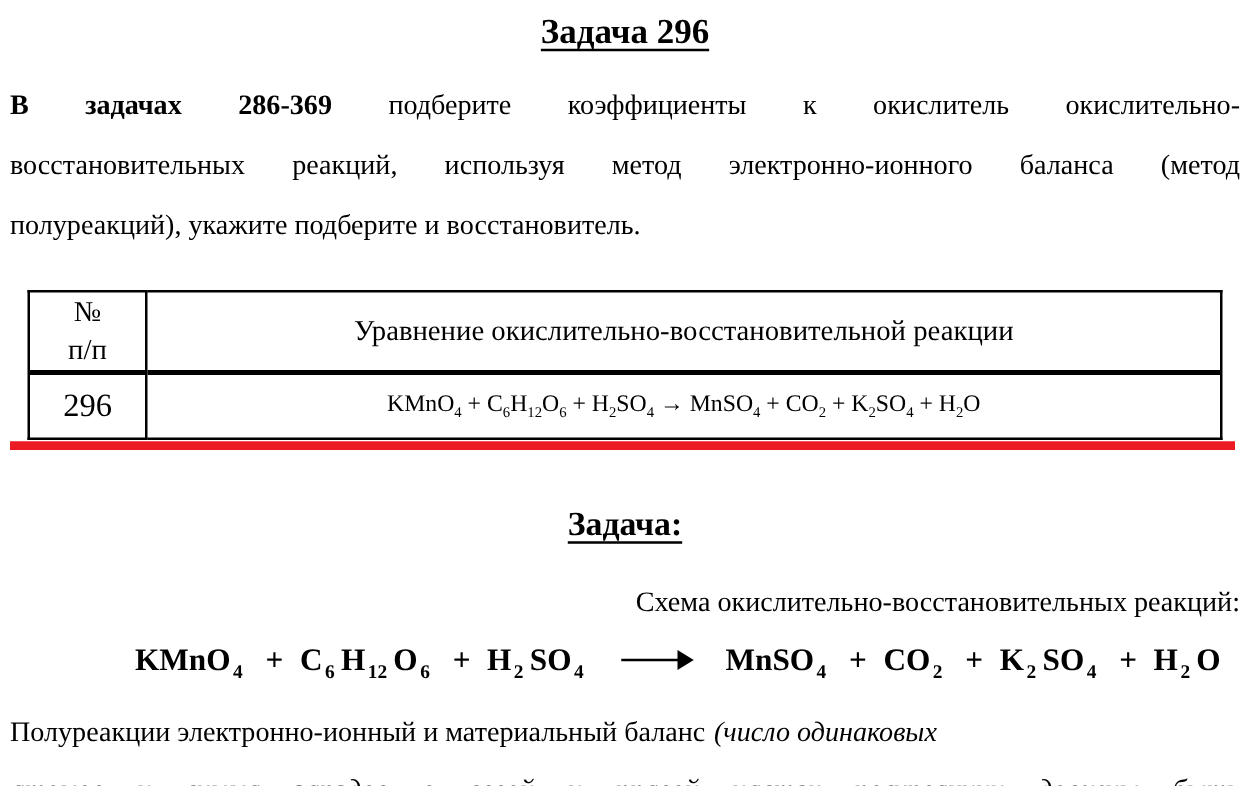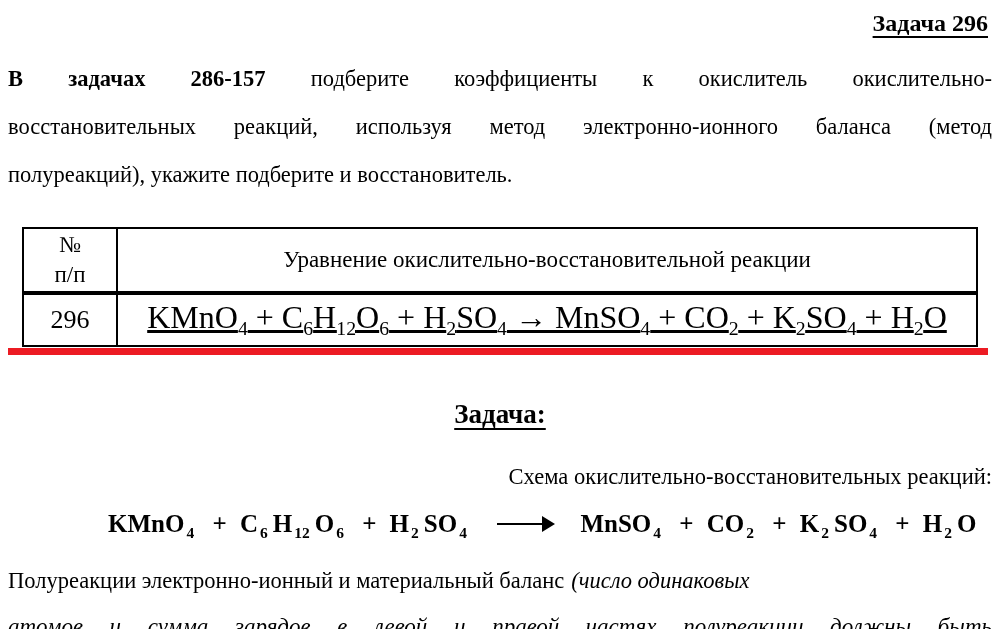--- a/index.html
+++ b/index.html
@@ -4,42 +4,42 @@
 <style>
   html,body{margin:0;padding:0;}
   body{
     width:1000px;height:629px;overflow:hidden;background:#ffffff;color:#000;
     font-family:"Liberation Serif","DejaVu Serif",serif;
     position:relative;
   }
   .page{width:1000px;height:629px;overflow:hidden;}
 
   .title{
-    margin:10px 12px 0 0;text-align:right;font-size:24px;font-weight:bold;
+    margin:10px 0 0 0;text-align:center;font-size:28px;font-weight:bold;
   }
   .u{
     text-decoration:underline;text-decoration-thickness:2px;text-underline-offset:5px;
   }
 
   .intro{margin:18px 8px 0 8px;font-size:22.5px;line-height:48px;}
   .jline{text-align:justify;text-align-last:justify;}
   .intro b{font-weight:bold;}
 
   .task-table{
     border-collapse:collapse;margin:28px 0 0 22px;width:956px;table-layout:fixed;
   }
   .task-table th,.task-table td{
     border:2px solid #000;text-align:center;vertical-align:middle;padding:0;
     font-weight:normal;
   }
   .task-table th{border-bottom:4px solid #000;font-size:23px;line-height:30px;height:62px;}
   .col-num{width:92px;}
   .task-table td{height:50px;margin-left:48px;}
   td.num-cell{font-size:26px;}
-  td.eq-cell{font-size:32px;text-decoration:underline;}
+  td.eq-cell{font-size:19px;}
   td.eq-cell sub,.scheme-eq sub{font-size:0.62em;}
 
   .red-line{
     width:980px;height:7px;background:#ec1b23;margin:1px 0 0 8px;
   }
 
   .solution-h{
     margin:44px 0 0 0;text-align:center;font-size:27px;font-weight:bold;
   }
 
@@ -64,21 +64,21 @@
 </style>
 </head>
 <body>
 
 <div class="page">
 
   <h1 class="title"><span class="u">Задача 296</span></h1>
 
   <div class="intro">
     <div class="jline">
-      <b>В задачах 286-157</b>
+      <b>В задачах 286-369</b>
       <span>подберите коэффициенты к окислитель окислительно-</span>
     </div>
     <div class="jline">
       <span>восстановительных реакций, используя метод электронно-ионного баланса (метод</span>
     </div>
     <div>
       <span>полуреакций), укажите подберите и восстановитель.</span>
     </div>
   </div>
 

